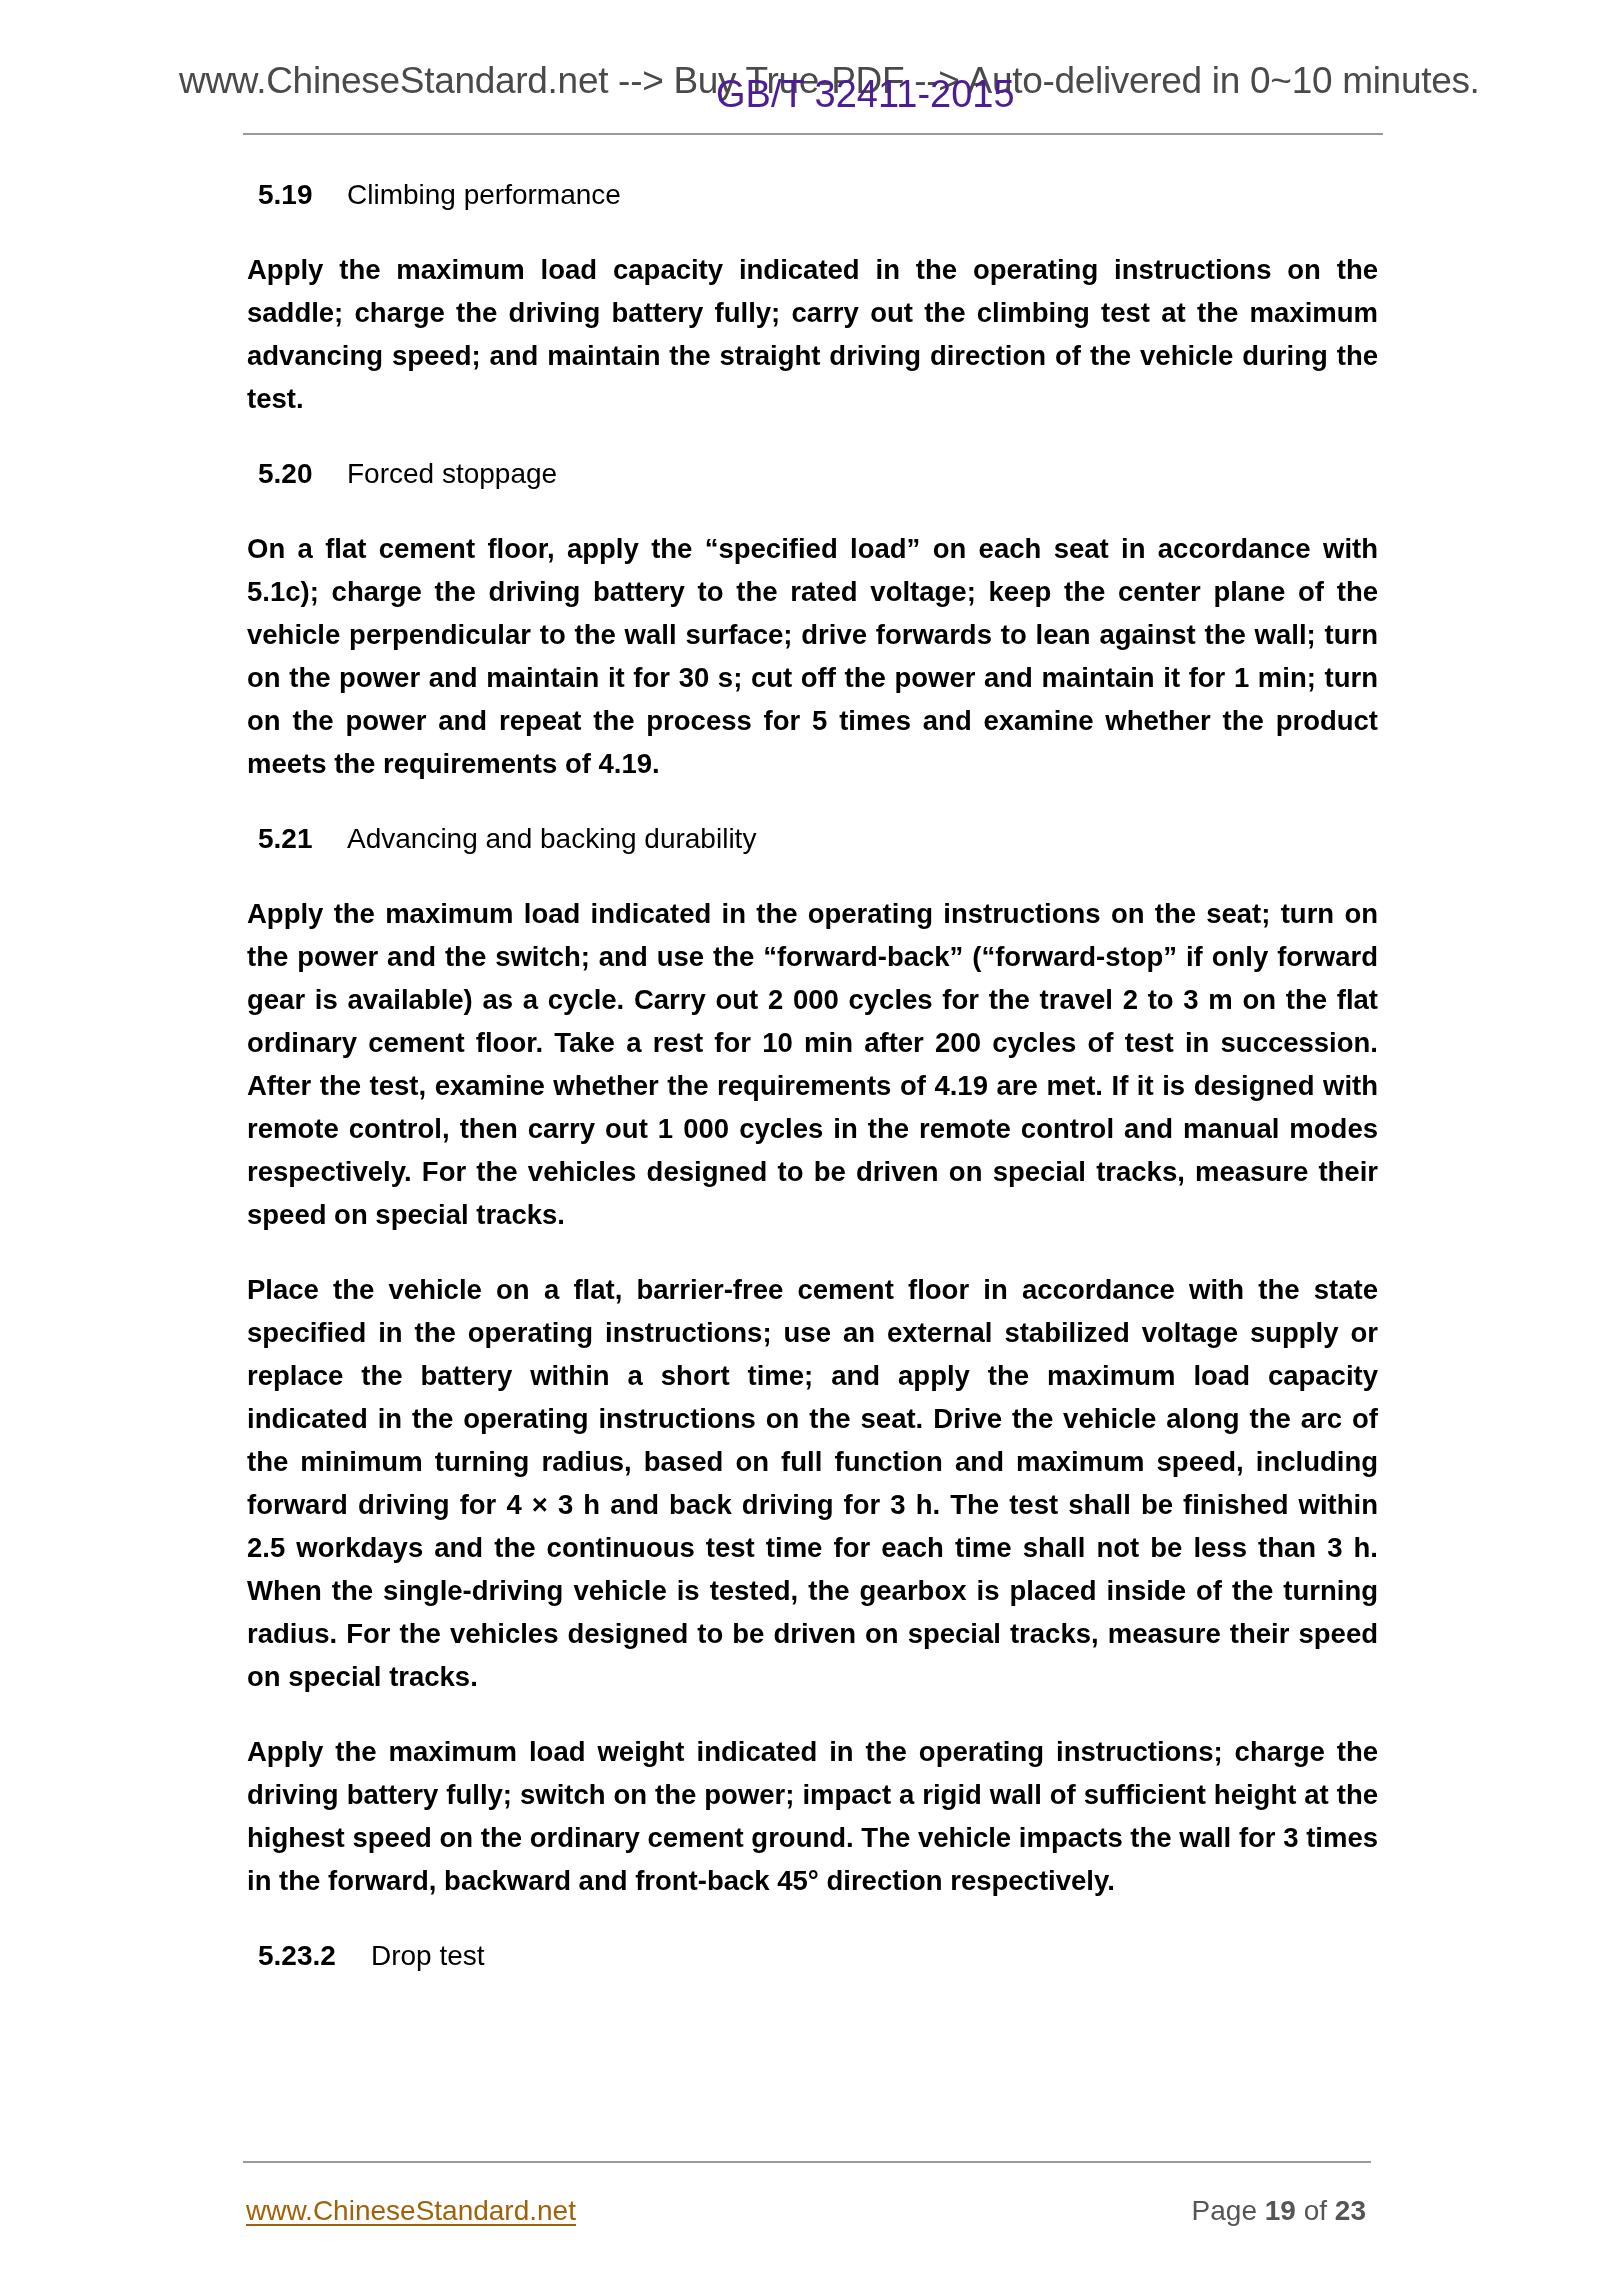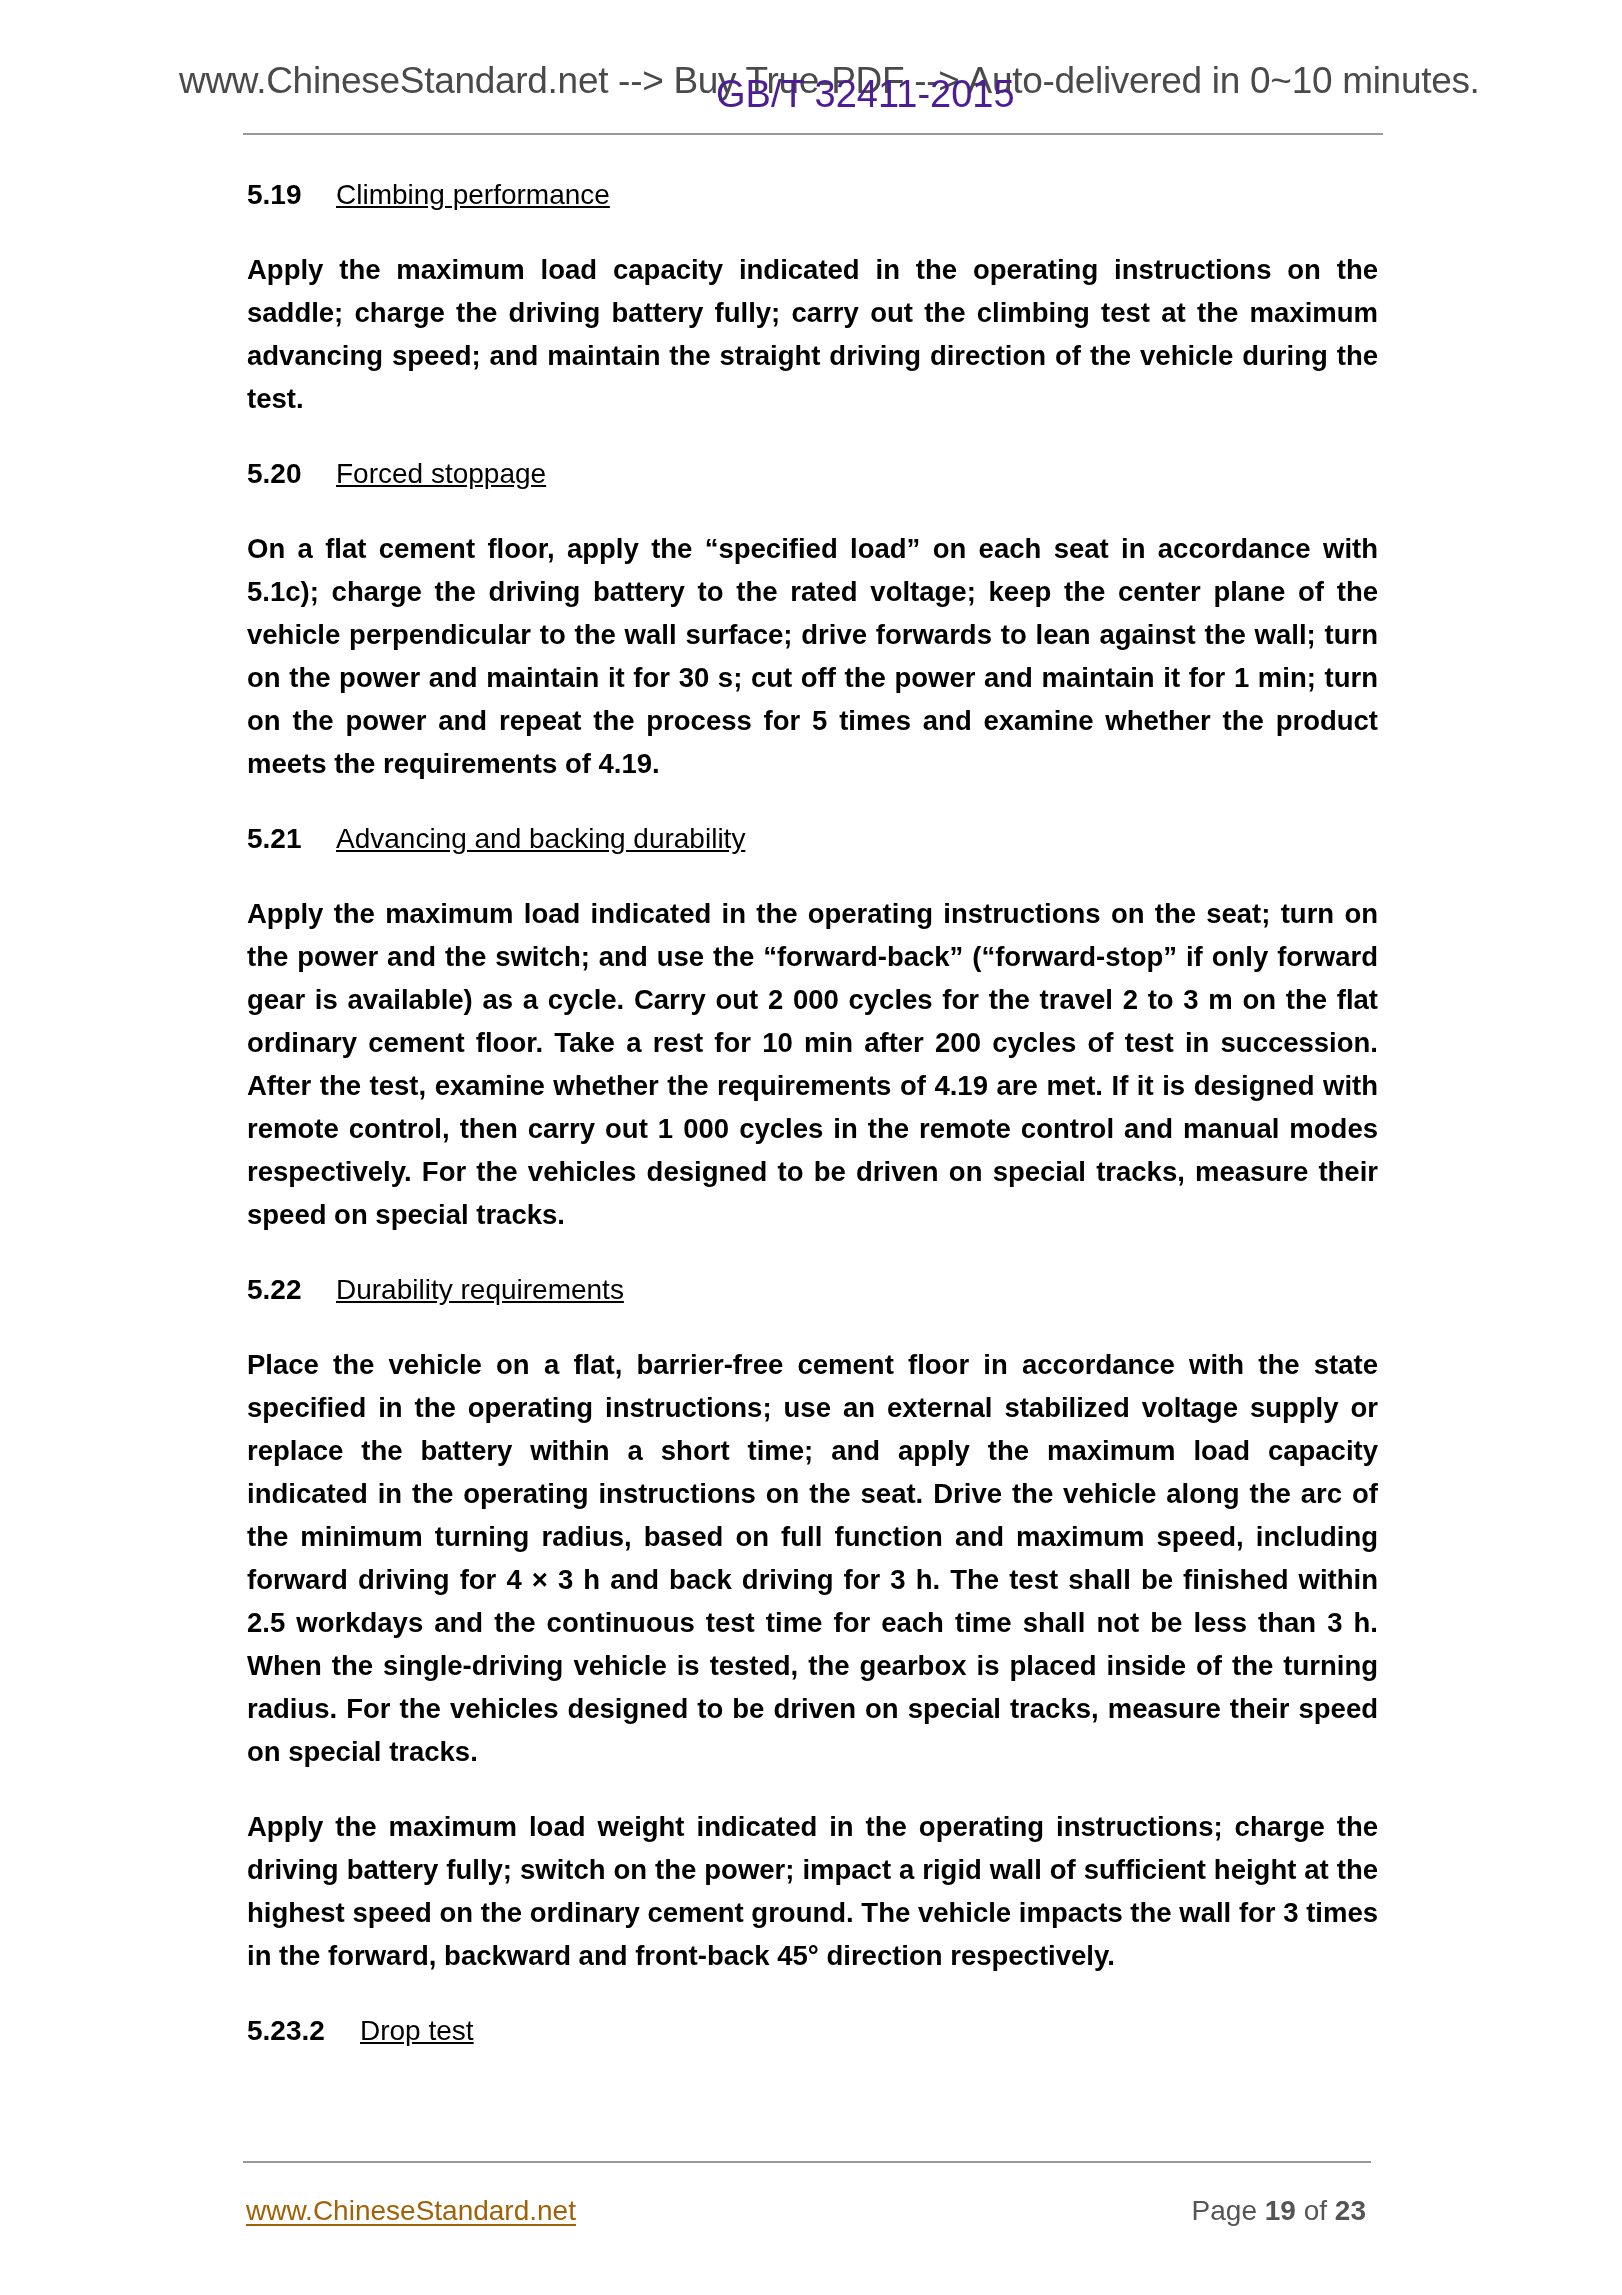--- a/index.html
+++ b/index.html
@@ -2,21 +2,21 @@
 <html style="font-size:13.3px"><head>
   <meta charset="utf-8">
   <style>
     html, body { margin: 0; padding: 0; background: #ffffff; }
     body { width: 1623px; height: 2295px; position: relative; overflow: hidden; font-family: "Liberation Sans", sans-serif; color: #000; }
     .hdr { position: absolute; left: 17px; top: 60px; width: 1623px; height: 50px; }
     .hdr-watermark { position: absolute; left: 162px; top: 0; font-size: 37px; color: #4a4a4a; white-space: nowrap; letter-spacing: -0.3px; }
     .hdr-docid { position: absolute; left: 699px; top: 13.3px; font-size: 38px; color: #4c1d95; white-space: nowrap; }
     .hdr-rule { position: absolute; left: 243px; top: 133px; width: 1140px; height: 1.7px; background: #9a9a9a; }
     .content { position: absolute; left: 247px; top: 173px; width: 1131px; }
-    .h { font-size: 28px; line-height: 43px; margin: 0 0 32px 0; white-space: nowrap; text-decoration: underline; }
+    .h { font-size: 28px; line-height: 43px; margin: 0 0 32px 11px; white-space: nowrap; }
     .h .num { font-weight: bold; display: inline-block; }
     .h2 .num { width: 89px; }
     .h3 .num { width: 113px; }
     .p { font-size: 27.5px; line-height: 43px; margin: 0 0 32px 0; text-align: justify; font-weight: bold; }
     .ftr-rule { position: absolute; left: 243px; top: 2161px; width: 1128px; height: 1.7px; background: #9a9a9a; }
     .ftr-link { position: absolute; left: 246px; top: 2195px; font-size: 28px; color: #a16207; text-decoration: underline; text-decoration-thickness: 1.7px; text-underline-offset: 4.2px; white-space: nowrap; }
     .ftr-page { position: absolute; right: 257px; top: 2195px; font-size: 28px; color: #555; white-space: nowrap; }
     .ftr-page b { font-weight: bold; }
   </style>
 </head>
@@ -38,23 +38,20 @@
   <div class="h h2">
     <span class="num">5.20</span><span>Forced stoppage</span>
   </div>
   <p class="p">On a flat cement floor, apply the “specified load” on each seat in accordance with 5.1c); charge the driving battery to the rated voltage; keep the center plane of the vehicle perpendicular to the wall surface; drive forwards to lean against the wall; turn on the power and maintain it for 30 s; cut off the power and maintain it for 1 min; turn on the power and repeat the process for 5 times and examine whether the product meets the requirements of 4.19.</p>
 
   <div class="h h2">
     <span class="num">5.21</span><span>Advancing and backing durability</span>
   </div>
   <p class="p">Apply the maximum load indicated in the operating instructions on the seat; turn on the power and the switch; and use the “forward-back” (“forward-stop” if only forward gear is available) as a cycle. Carry out 2 000 cycles for the travel 2 to 3 m on the flat ordinary cement floor. Take a rest for 10 min after 200 cycles of test in succession. After the test, examine whether the requirements of 4.19 are met. If it is designed with remote control, then carry out 1 000 cycles in the remote control and manual modes respectively. For the vehicles designed to be driven on special tracks, measure their speed on special tracks.</p>
 
-  <div class="h h2">
-    <span class="num">5.22</span><span>Durability requirements</span>
-  </div>
   <p class="p">Place the vehicle on a flat, barrier-free cement floor in accordance with the state specified in the operating instructions; use an external stabilized voltage supply or replace the battery within a short time; and apply the maximum load capacity indicated in the operating instructions on the seat. Drive the vehicle along the arc of the minimum turning radius, based on full function and maximum speed, including forward driving for 4 × 3 h and back driving for 3 h. The test shall be finished within 2.5 workdays and the continuous test time for each time shall not be less than 3 h. When the single-driving vehicle is tested, the gearbox is placed inside of the turning radius. For the vehicles designed to be driven on special tracks, measure their speed on special tracks.</p>
 
 
   <p class="p">Apply the maximum load weight indicated in the operating instructions; charge the driving battery fully; switch on the power; impact a rigid wall of sufficient height at the highest speed on the ordinary cement ground. The vehicle impacts the wall for 3 times in the forward, backward and front-back 45° direction respectively.</p>
 
   <div class="h h3">
     <span class="num">5.23.2</span><span>Drop test</span>
   </div>
 
 </div>

